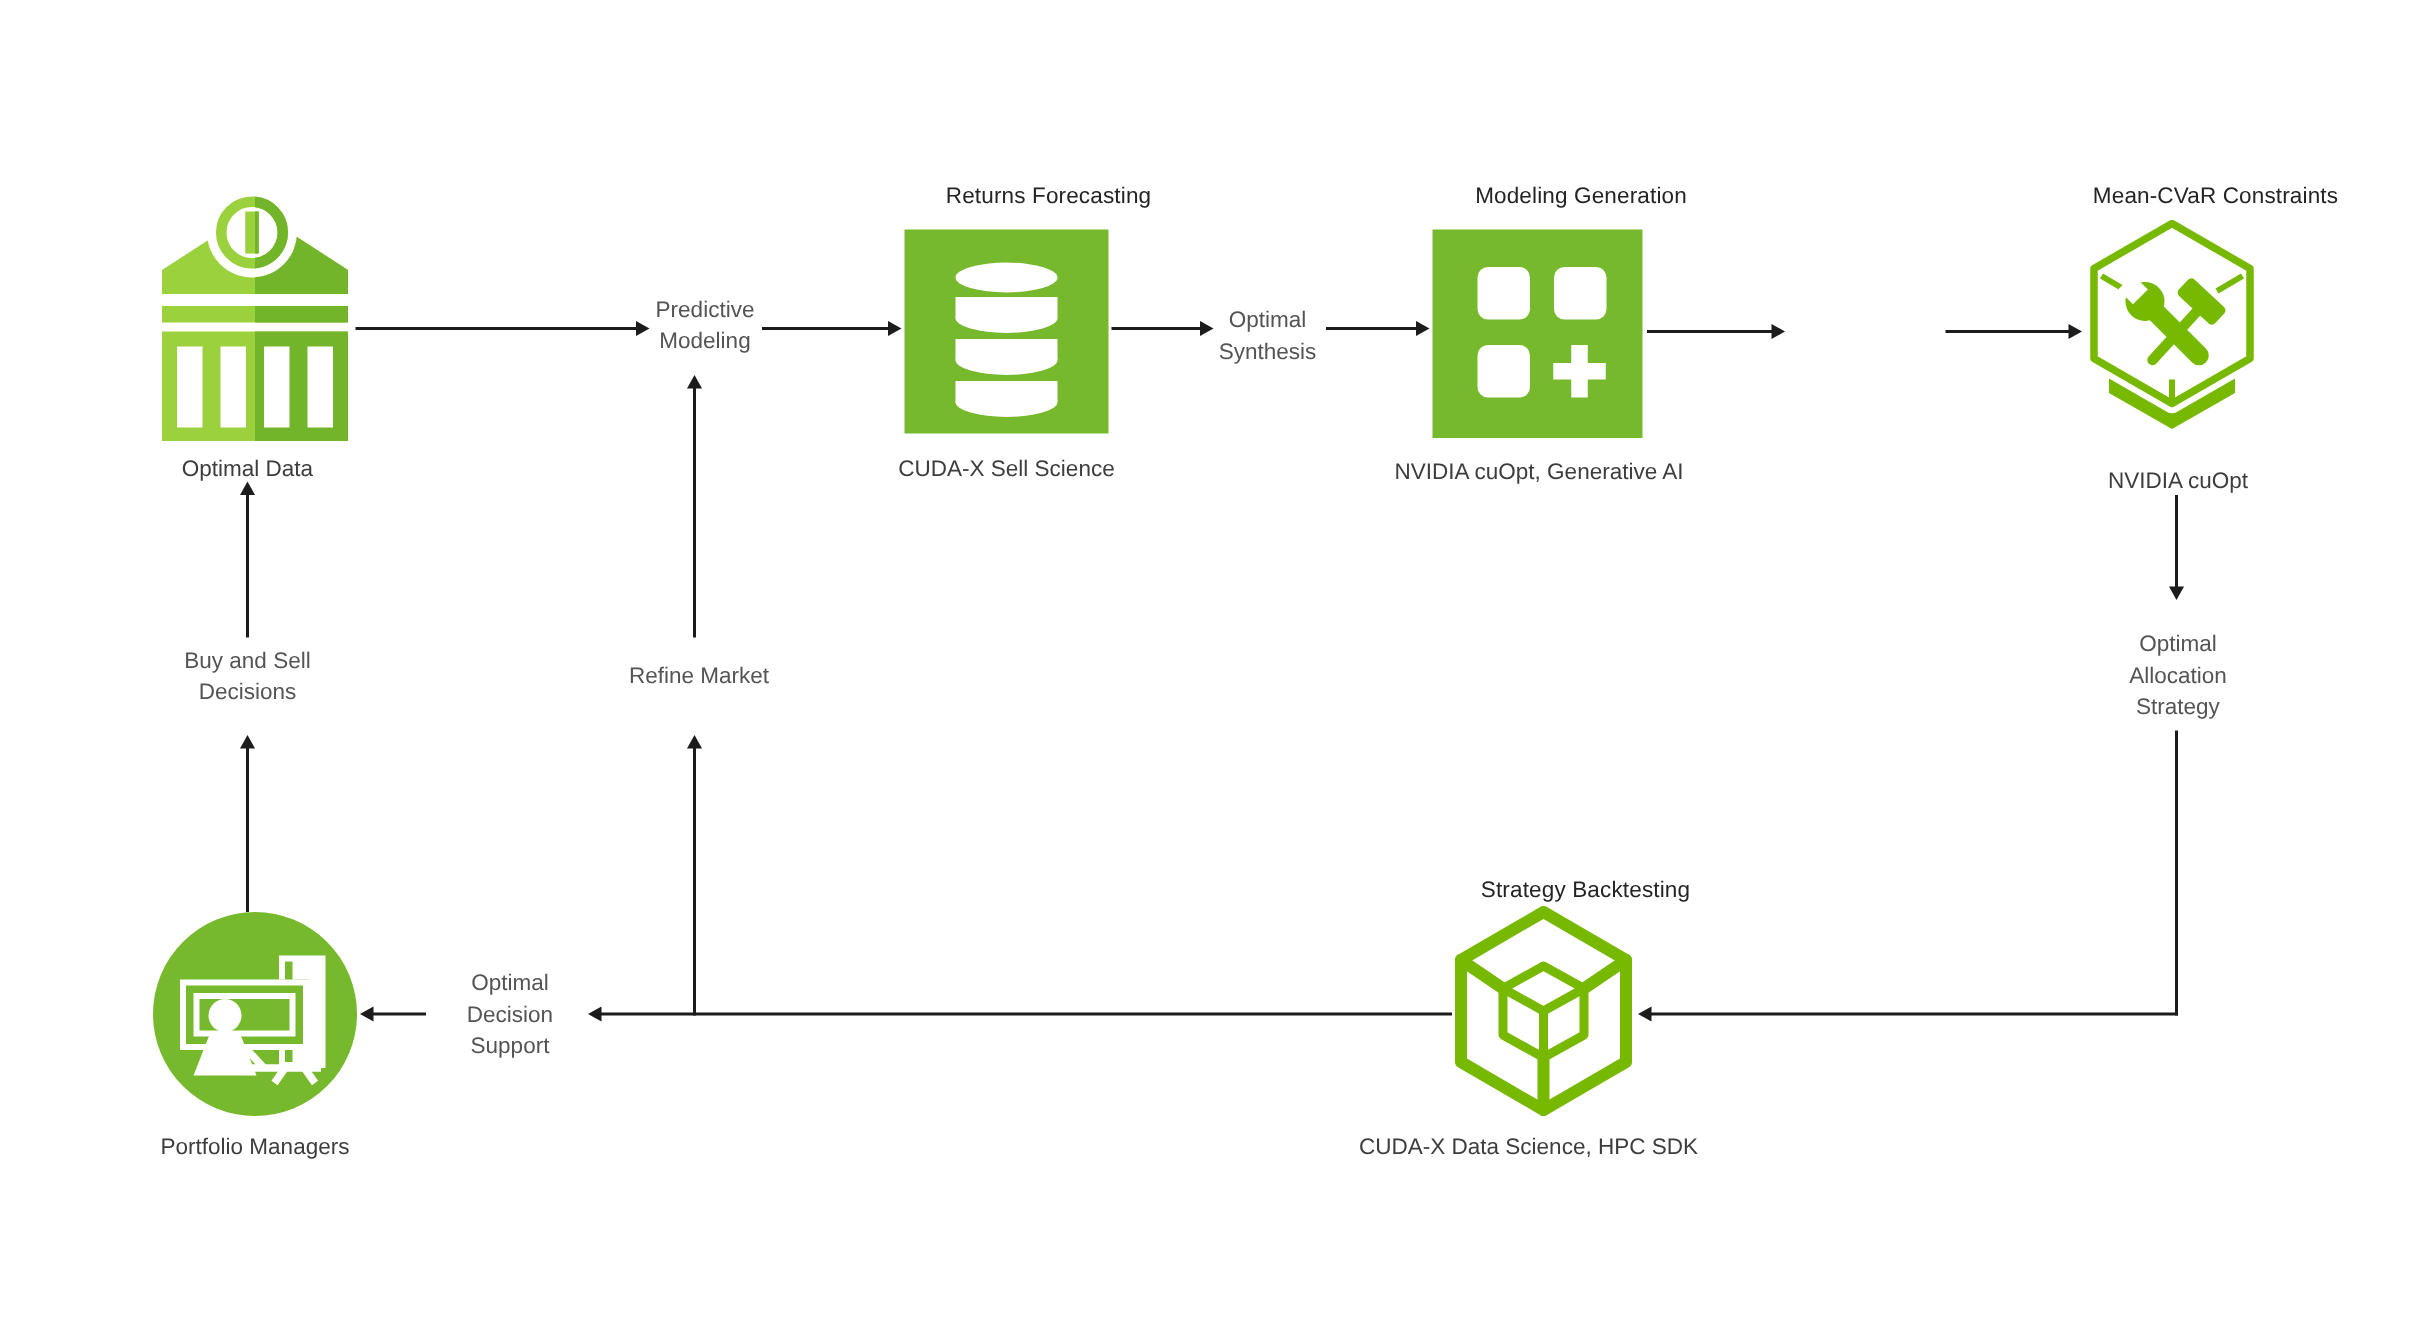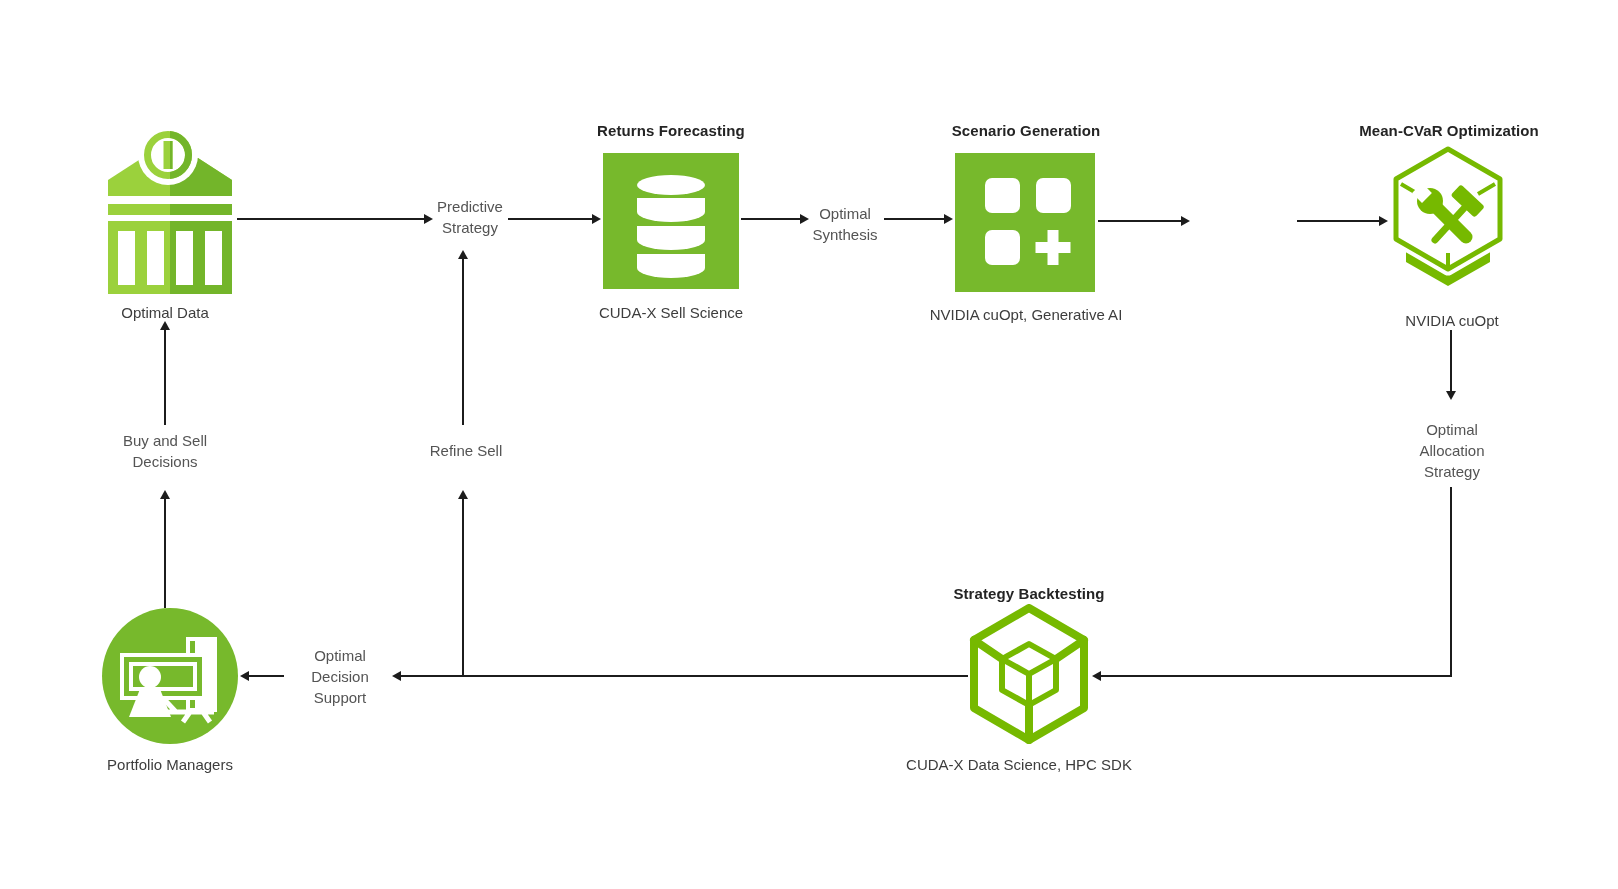--- a/index.html
+++ b/index.html
@@ -4,21 +4,21 @@
 <style>
   html,body{margin:0;padding:0;background:#ffffff;}
   .canvas{
     position:relative;width:1618px;height:889px;background:#ffffff;overflow:hidden;
     font-family:"Liberation Sans","DejaVu Sans",sans-serif;
     --green:#76b900;--green-fill:#77b92c;--green-light:#9bd13c;--green-dark:#73b52a;
     --line:#1c1c1c;--ink:#242424;--gray:#545454;--cap:#3d3d3d;
   }
   .lbl{position:absolute;transform:translateX(-50%);text-align:center;font-size:15px;line-height:21px;color:var(--gray);white-space:pre-line;}
   .cap{color:var(--cap);white-space:nowrap;}
-  .ttl{font-weight:bold;color:var(--ink);white-space:nowrap;letter-spacing:.1px;}
+  .ttl{font-weight:normal;color:var(--ink);white-space:nowrap;letter-spacing:.1px;margin-left:28px;}
   .sq{position:absolute;background:var(--green-fill);}
   .hline{position:absolute;height:2px;background:var(--line);}
   .vline{position:absolute;width:2px;background:var(--line);}
   .ah{position:absolute;width:0;height:0;}
   .ah.r{border-top:5px solid transparent;border-bottom:5px solid transparent;border-left:9px solid var(--line);}
   .ah.l{border-top:5px solid transparent;border-bottom:5px solid transparent;border-right:9px solid var(--line);}
   .ah.u{border-left:5px solid transparent;border-right:5px solid transparent;border-bottom:9px solid var(--line);}
   .ah.d{border-left:5px solid transparent;border-right:5px solid transparent;border-top:9px solid var(--line);}
   svg{display:block;}
 </style>
@@ -66,35 +66,35 @@
           <ellipse cx="68" cy="59" rx="34" ry="10"></ellipse>
         <rect x="34" y="73" width="68" height="14"></rect>
           <ellipse cx="68" cy="87" rx="34" ry="10"></ellipse>
         <rect x="34" y="101" width="68" height="14"></rect>
           <ellipse cx="68" cy="115" rx="34" ry="10"></ellipse>
       </g>
     </svg>
   </div>
   <div class="lbl cap" style="left:671px;top:302px">CUDA-X Sell Science</div>
 
-  <div class="lbl ttl" style="left:1026px;top:120px">Scenario Generation</div>
+  <div class="lbl ttl" style="left:1026px;top:120px">Modeling Generation</div>
   <div class="sq" style="left:955px;top:153px;width:140px;height:139px">
     <svg width="140" height="139" viewBox="0 0 140 139">
       <g fill="#ffffff">
         <rect x="30" y="25" width="35" height="35" rx="7"></rect>
         <rect x="81" y="25" width="35" height="35" rx="7"></rect>
         <rect x="30" y="77" width="35" height="35" rx="7"></rect>
         <rect x="92.5" y="77" width="11" height="35"></rect>
         <rect x="80.5" y="89" width="35" height="11"></rect>
       </g>
     </svg>
   </div>
   <div class="lbl cap" style="left:1026px;top:304px">NVIDIA cuOpt, Generative AI</div>
 
-  <div class="lbl ttl" style="left:1449px;top:120px">Mean-CVaR Optimization</div>
+  <div class="lbl ttl" style="left:1449px;top:120px">Mean-CVaR Constraints</div>
   <svg style="position:absolute;left:1391px;top:145px" width="114" height="152" viewBox="0 0 114 152">
     <polygon points="15,101 57,125 99,101 99,117 57,141 15,117" fill="var(--green)"></polygon>
     <polygon points="57,4 109,34 109,94 57,124 5,94 5,34" fill="#ffffff" stroke="#ffffff" stroke-width="13" stroke-linejoin="round"></polygon>
     <polygon points="57,4 109,34 109,94 57,124 5,94 5,34" fill="#ffffff" stroke="var(--green)" stroke-width="5" stroke-linejoin="round"></polygon>
     <path d="M10,39 L27,49 M104,39 L87,49 M57,124 L57,108" stroke="var(--green)" stroke-width="4" fill="none"></path>
 
     <line x1="44" y1="95" x2="76" y2="60" stroke="var(--green)" stroke-width="7" stroke-linecap="round"></line>
     <g transform="rotate(43 76 56)">
         <rect x="60" y="48" width="33" height="15" rx="3" fill="var(--green)"></rect>
       </g>
@@ -126,27 +126,27 @@
     <rect x="18" y="45" width="86" height="47" fill="var(--green-fill)"></rect>
     <rect x="20" y="47" width="82" height="43" fill="none" stroke="#ffffff" stroke-width="4"></rect>
     <rect x="29" y="56" width="64" height="25" fill="none" stroke="#ffffff" stroke-width="4"></rect>
 
     <circle cx="48" cy="69" r="11" fill="#ffffff"></circle>
     <polygon points="27,109 69,109 58,81 38,81" fill="#ffffff"></polygon>
   </svg>
   <div class="lbl cap" style="left:170px;top:754px">Portfolio Managers</div>
 
   <div class="lbl" style="left:470px;top:196px">Predictive
-Strategy</div>
+Modeling</div>
   <div class="lbl" style="left:845px;top:203px">Optimal
 Synthesis</div>
   <div class="lbl" style="left:1452px;top:419px">Optimal
 Allocation
 Strategy</div>
-  <div class="lbl" style="left:466px;top:440px">Refine Sell</div>
+  <div class="lbl" style="left:466px;top:440px">Refine Market</div>
   <div class="lbl" style="left:340px;top:645px">Optimal
 Decision
 Support</div>
   <div class="lbl" style="left:165px;top:430px">Buy and Sell
 Decisions</div>
 
   <div class="hline" style="left:237px;top:218px;width:188px"></div>
   <div class="ah r" style="left:424px;top:214px"></div>
 
   <div class="hline" style="left:508px;top:218px;width:85px"></div>

